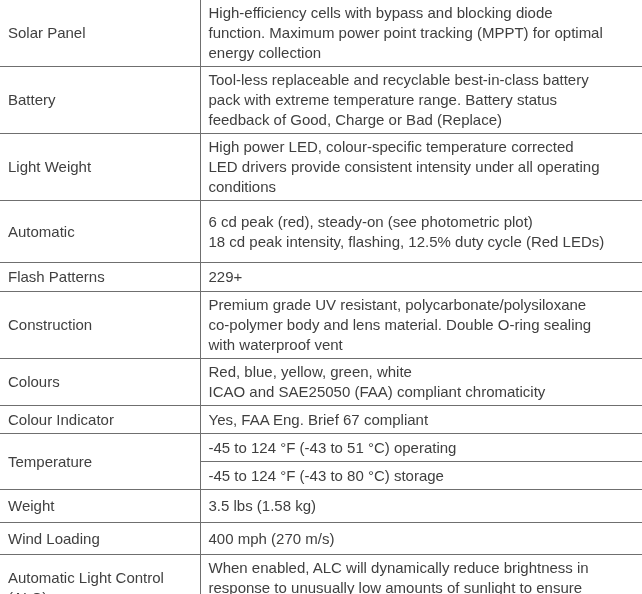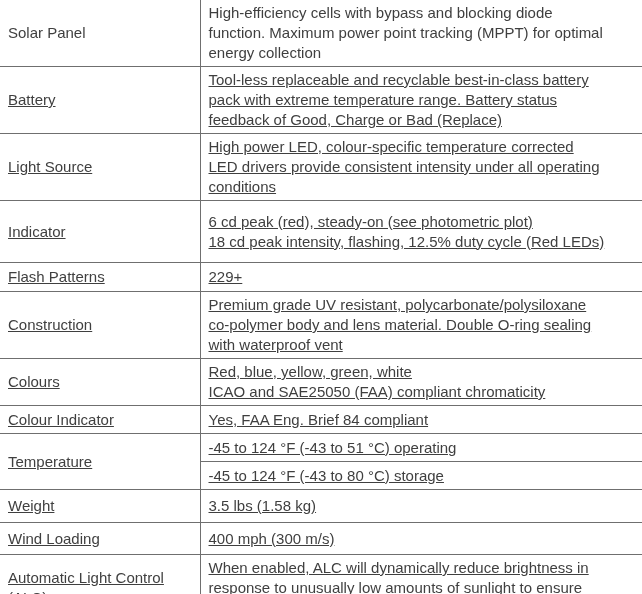--- a/index.html
+++ b/index.html
@@ -31,21 +31,21 @@
   td.label {
     padding: 3px 10px 3px 8px;
     border-right: 1px solid #6f6f6f;
     margin-top: 8px;
   }
   td.value {
     padding: 3px 4px 3px 8px;
     white-space: pre-line;
     margin-left: 23px;
   }
-  tr.bt > td { border-top: 1px solid #6f6f6f; text-decoration: underline; }
+  tr.bt > td { border-top: 1px solid #6f6f6f; }
   tr.last > td { border-bottom: 1px solid #6f6f6f; }
   tr.h62 { height: 62px; }
   tr.h44 { height: 44px; }
   tr.h33 { height: 33px; }
   tr.h32 { height: 32px; }
   tr.h29 { height: 29px; }
   tr.h28 { height: 28px; }
   tr.h58 { height: 58px; }
 </style>
 </head>
@@ -64,63 +64,63 @@
 function. Maximum power point tracking (MPPT) for optimal
 energy collection</td>
       </tr>
       <tr class="h62 bt">
         <td class="label">Battery</td>
         <td class="value">Tool-less replaceable and recyclable best-in-class battery
 pack with extreme temperature range. Battery status
 feedback of Good, Charge or Bad (Replace)</td>
       </tr>
       <tr class="h62 bt">
-        <td class="label">Light Source</td>
+        <td class="label">Light Weight</td>
         <td class="value">High power LED, colour-specific temperature corrected
 LED drivers provide consistent intensity under all operating
 conditions</td>
       </tr>
       <tr class="h62 bt">
-        <td class="label">Indicator</td>
+        <td class="label">Automatic</td>
         <td class="value">6 cd peak (red), steady-on (see photometric plot)
 18 cd peak intensity, flashing, 12.5% duty cycle (Red LEDs)</td>
       </tr>
       <tr class="h29 bt">
         <td class="label">Flash Patterns</td>
         <td class="value">229+</td>
       </tr>
       <tr class="h62 bt">
         <td class="label">Construction</td>
         <td class="value">Premium grade UV resistant, polycarbonate/polysiloxane
 co-polymer body and lens material. Double O-ring sealing
 with waterproof vent</td>
       </tr>
       <tr class="h44 bt">
         <td class="label">Colours</td>
         <td class="value">Red, blue, yellow, green, white
 ICAO and SAE25050 (FAA) compliant chromaticity</td>
       </tr>
       <tr class="h28 bt">
         <td class="label">Colour Indicator</td>
-        <td class="value">Yes, FAA Eng. Brief 84 compliant</td>
+        <td class="value">Yes, FAA Eng. Brief 67 compliant</td>
       </tr>
       <tr class="h28 bt">
         <td class="label" rowspan="2">Temperature</td>
         <td class="value">-45 to 124 °F (-43 to 51 °C) operating</td>
       </tr>
       <tr class="h28 bt">
         <td class="value">-45 to 124 °F (-43 to 80 °C) storage</td>
       </tr>
       <tr class="h33 bt">
         <td class="label">Weight</td>
         <td class="value">3.5 lbs (1.58 kg)</td>
       </tr>
       <tr class="h32 bt">
         <td class="label">Wind Loading</td>
-        <td class="value">400 mph (300 m/s)</td>
+        <td class="value">400 mph (270 m/s)</td>
       </tr>
       <tr class="h58 bt last">
         <td class="label">Automatic Light Control (ALC)</td>
         <td class="value">When enabled, ALC will dynamically reduce brightness in
 response to unusually low amounts of sunlight to ensure
 continued operation.</td>
       </tr>
     </tbody>
   </table>
 </div>

